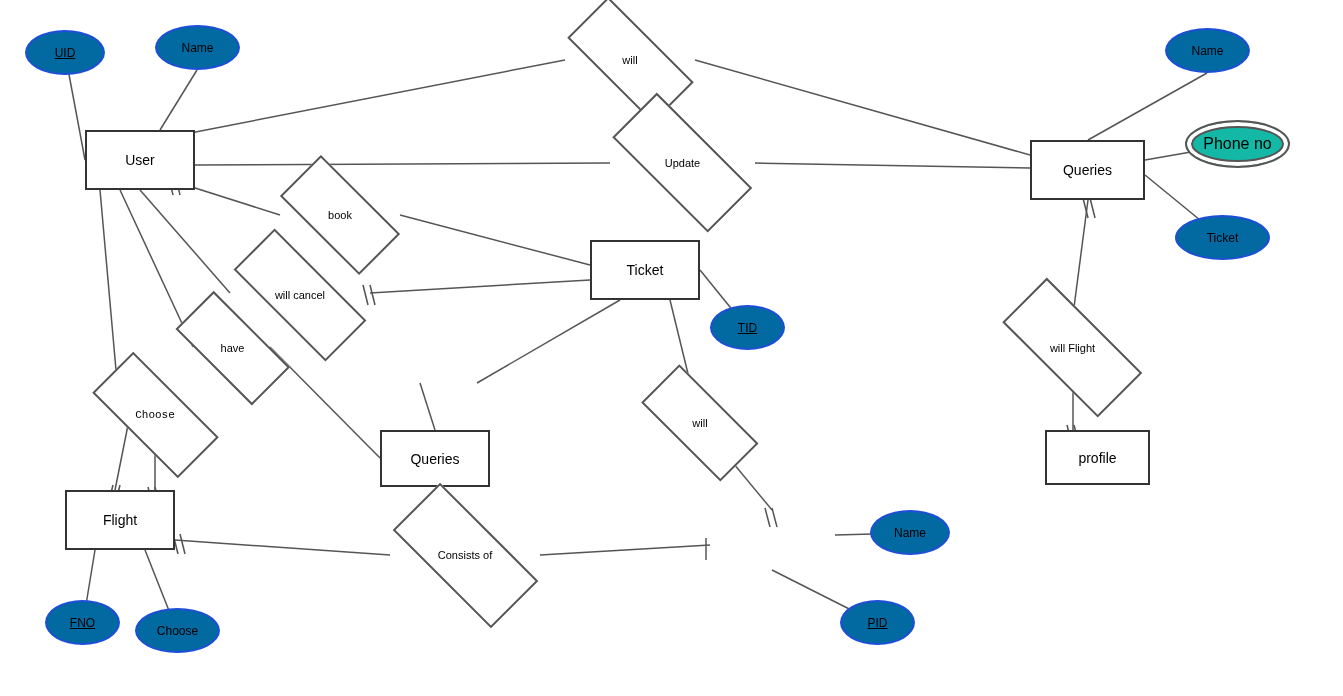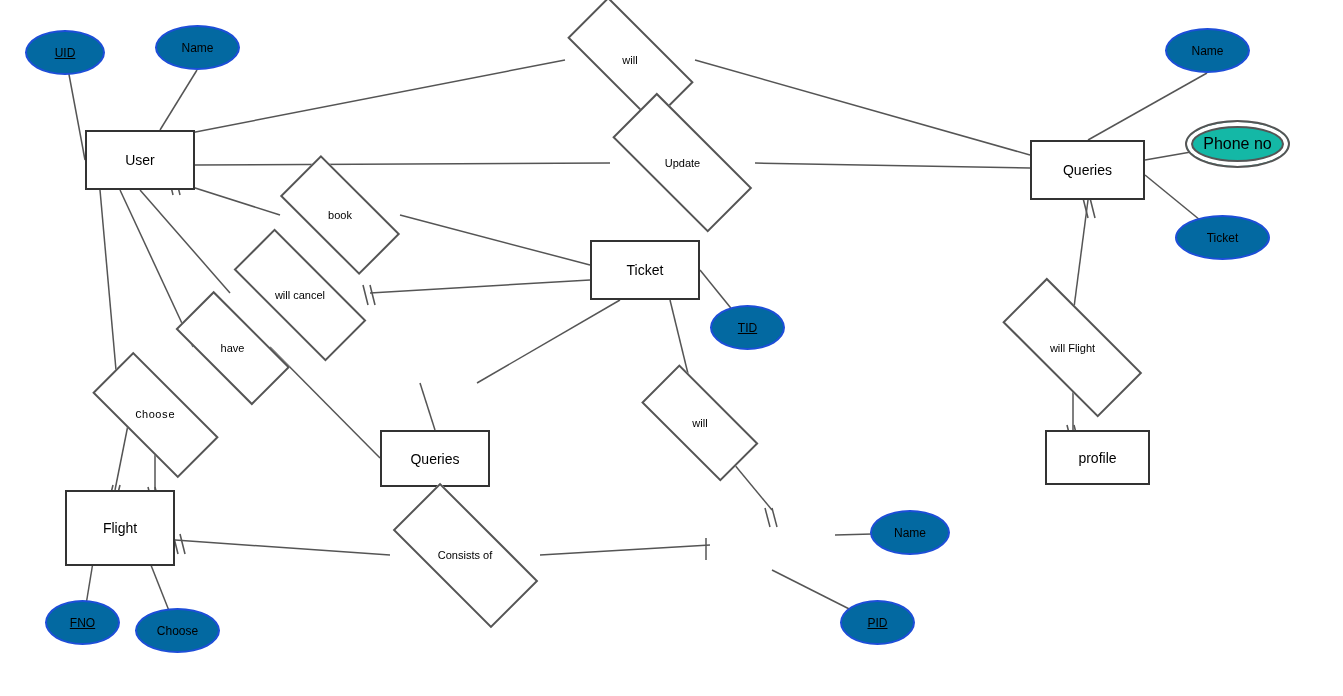--- a/index.html
+++ b/index.html
@@ -185,21 +185,21 @@
   </div>
 
   <div class="er-node entity" style="left:590px; top:240px; width:110px; height:60px;">
     <span>Ticket</span>
   </div>
 
   <div class="er-node entity" style="left:1030px; top:140px; width:115px; height:60px;">
     <span>Queries</span>
   </div>
 
-  <div class="er-node entity" style="left:65px; top:490px; width:110px; height:76px;">
+  <div class="er-node entity" style="left:65px; top:490px; width:110px; height:60px;">
     <span>Flight</span>
   </div>
 
 
   <div class="er-node entity" style="left:1045px; top:430px; width:105px; height:55px;">
     <span>profile</span>
   </div>
 
   <div class="er-node entity" style="left:380px; top:430px; width:110px; height:57px;">
     <span>Queries</span>

